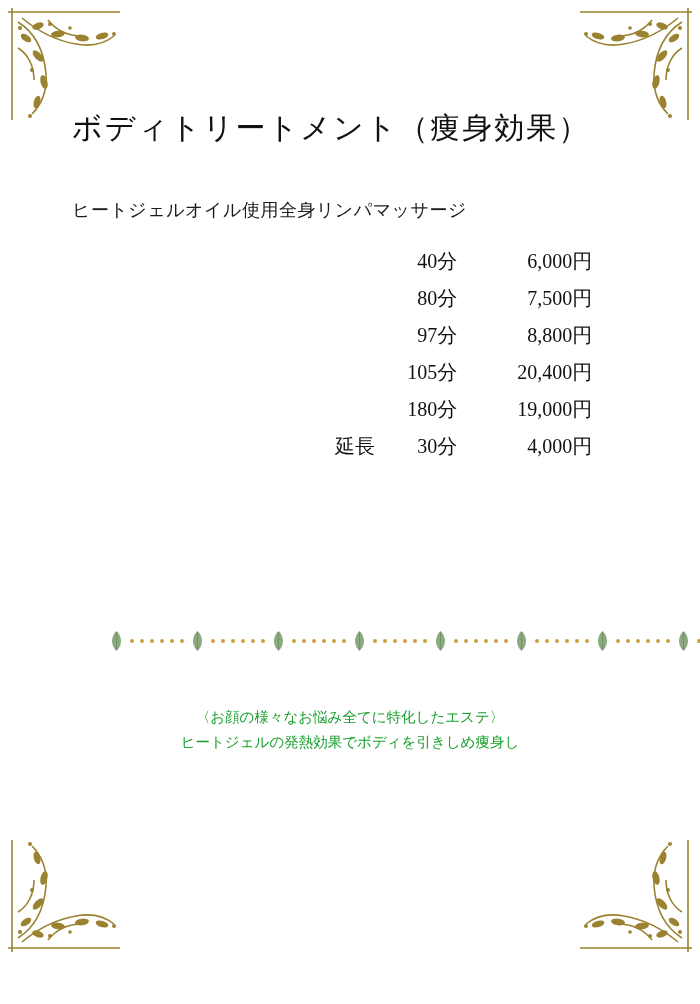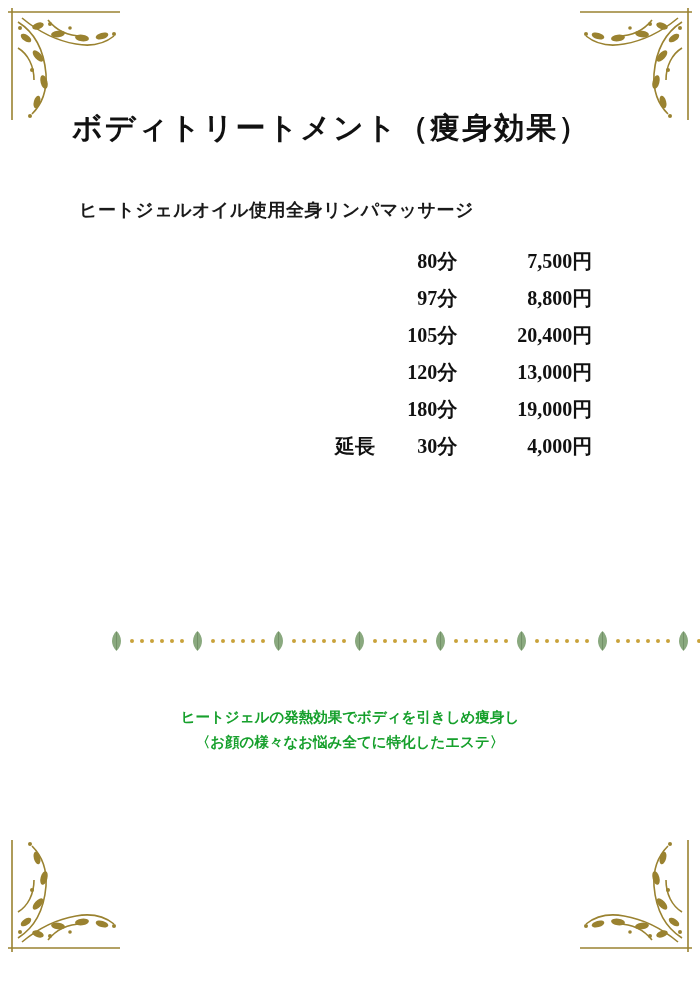--- a/index.html
+++ b/index.html
@@ -12,21 +12,20 @@
     background: #ffffff;
     font-family: "Liberation Serif", serif;
     position: relative;
     overflow: hidden;
   }
 
   .page {
     position: relative;
     width: 700px;
     height: 960px;
-    font-weight: bold;
   }
 
   
   .corner {
     position: absolute;
     width: 120px;
     height: 120px;
     pointer-events: none;
   }
   .corner-tl { top: 4px; left: 4px; }
@@ -48,21 +47,20 @@
 
   
   .subtitle {
     position: absolute;
     top: 198px;
     left: 72px;
     font-size: 18px;
     color: #1a1a1a;
     letter-spacing: 0.5px;
     white-space: nowrap;
-    margin-left: 7px;
   }
 
   
   .price-table {
     position: absolute;
     top: 243px;
     left: 300px;
     width: 300px;
     border-collapse: collapse;
   }
@@ -254,20 +252,27 @@
   </svg>
 
   <div class="title">ボディトリートメント（痩身効果）</div>
 
   <div class="subtitle">ヒートジェルオイル使用全身リンパマッサージ</div>
 
   <table class="price-table">
     <tbody>
       <tr>
         <td class="c-prefix"></td>
+        <td class="c-dur">40</td>
+        <td class="c-durunit">分</td>
+        <td class="c-price">6,000</td>
+        <td class="c-yen">円</td>
+      </tr>
+      <tr>
+        <td class="c-prefix"></td>
         <td class="c-dur">80</td>
         <td class="c-durunit">分</td>
         <td class="c-price">7,500</td>
         <td class="c-yen">円</td>
       </tr>
       <tr>
         <td class="c-prefix"></td>
         <td class="c-dur">97</td>
         <td class="c-durunit">分</td>
         <td class="c-price">8,800</td>
@@ -275,27 +280,20 @@
       </tr>
       <tr>
         <td class="c-prefix"></td>
         <td class="c-dur">105</td>
         <td class="c-durunit">分</td>
         <td class="c-price">20,400</td>
         <td class="c-yen">円</td>
       </tr>
       <tr>
         <td class="c-prefix"></td>
-        <td class="c-dur">120</td>
-        <td class="c-durunit">分</td>
-        <td class="c-price">13,000</td>
-        <td class="c-yen">円</td>
-      </tr>
-      <tr>
-        <td class="c-prefix"></td>
         <td class="c-dur">180</td>
         <td class="c-durunit">分</td>
         <td class="c-price">19,000</td>
         <td class="c-yen">円</td>
       </tr>
       <tr>
         <td class="c-prefix">延長</td>
         <td class="c-dur">30</td>
         <td class="c-durunit">分</td>
         <td class="c-price">4,000</td>
@@ -393,17 +391,17 @@
       <path d="M8.5 1 C 14 6, 15 15, 8.5 21 C 2 15, 3 6, 8.5 1 Z" fill="#8aa97f"></path>
       <path d="M8.5 2 L8.5 20" stroke="#6d8b62" stroke-width="0.8" fill="none"></path>
     </svg>
     <span class="dot-run">
       <i class="dot"></i>
 
     </span>
   </div>
 
   <div class="note">
+    <span class="note-line">〈お顔の様々なお悩み全てに特化したエステ〉</span>
     <span class="note-line">ヒートジェルの発熱効果でボディを引きしめ痩身し</span>
-    <span class="note-line">〈お顔の様々なお悩み全てに特化したエステ〉</span>
   </div>
 
 </div>
 
 </body></html>

